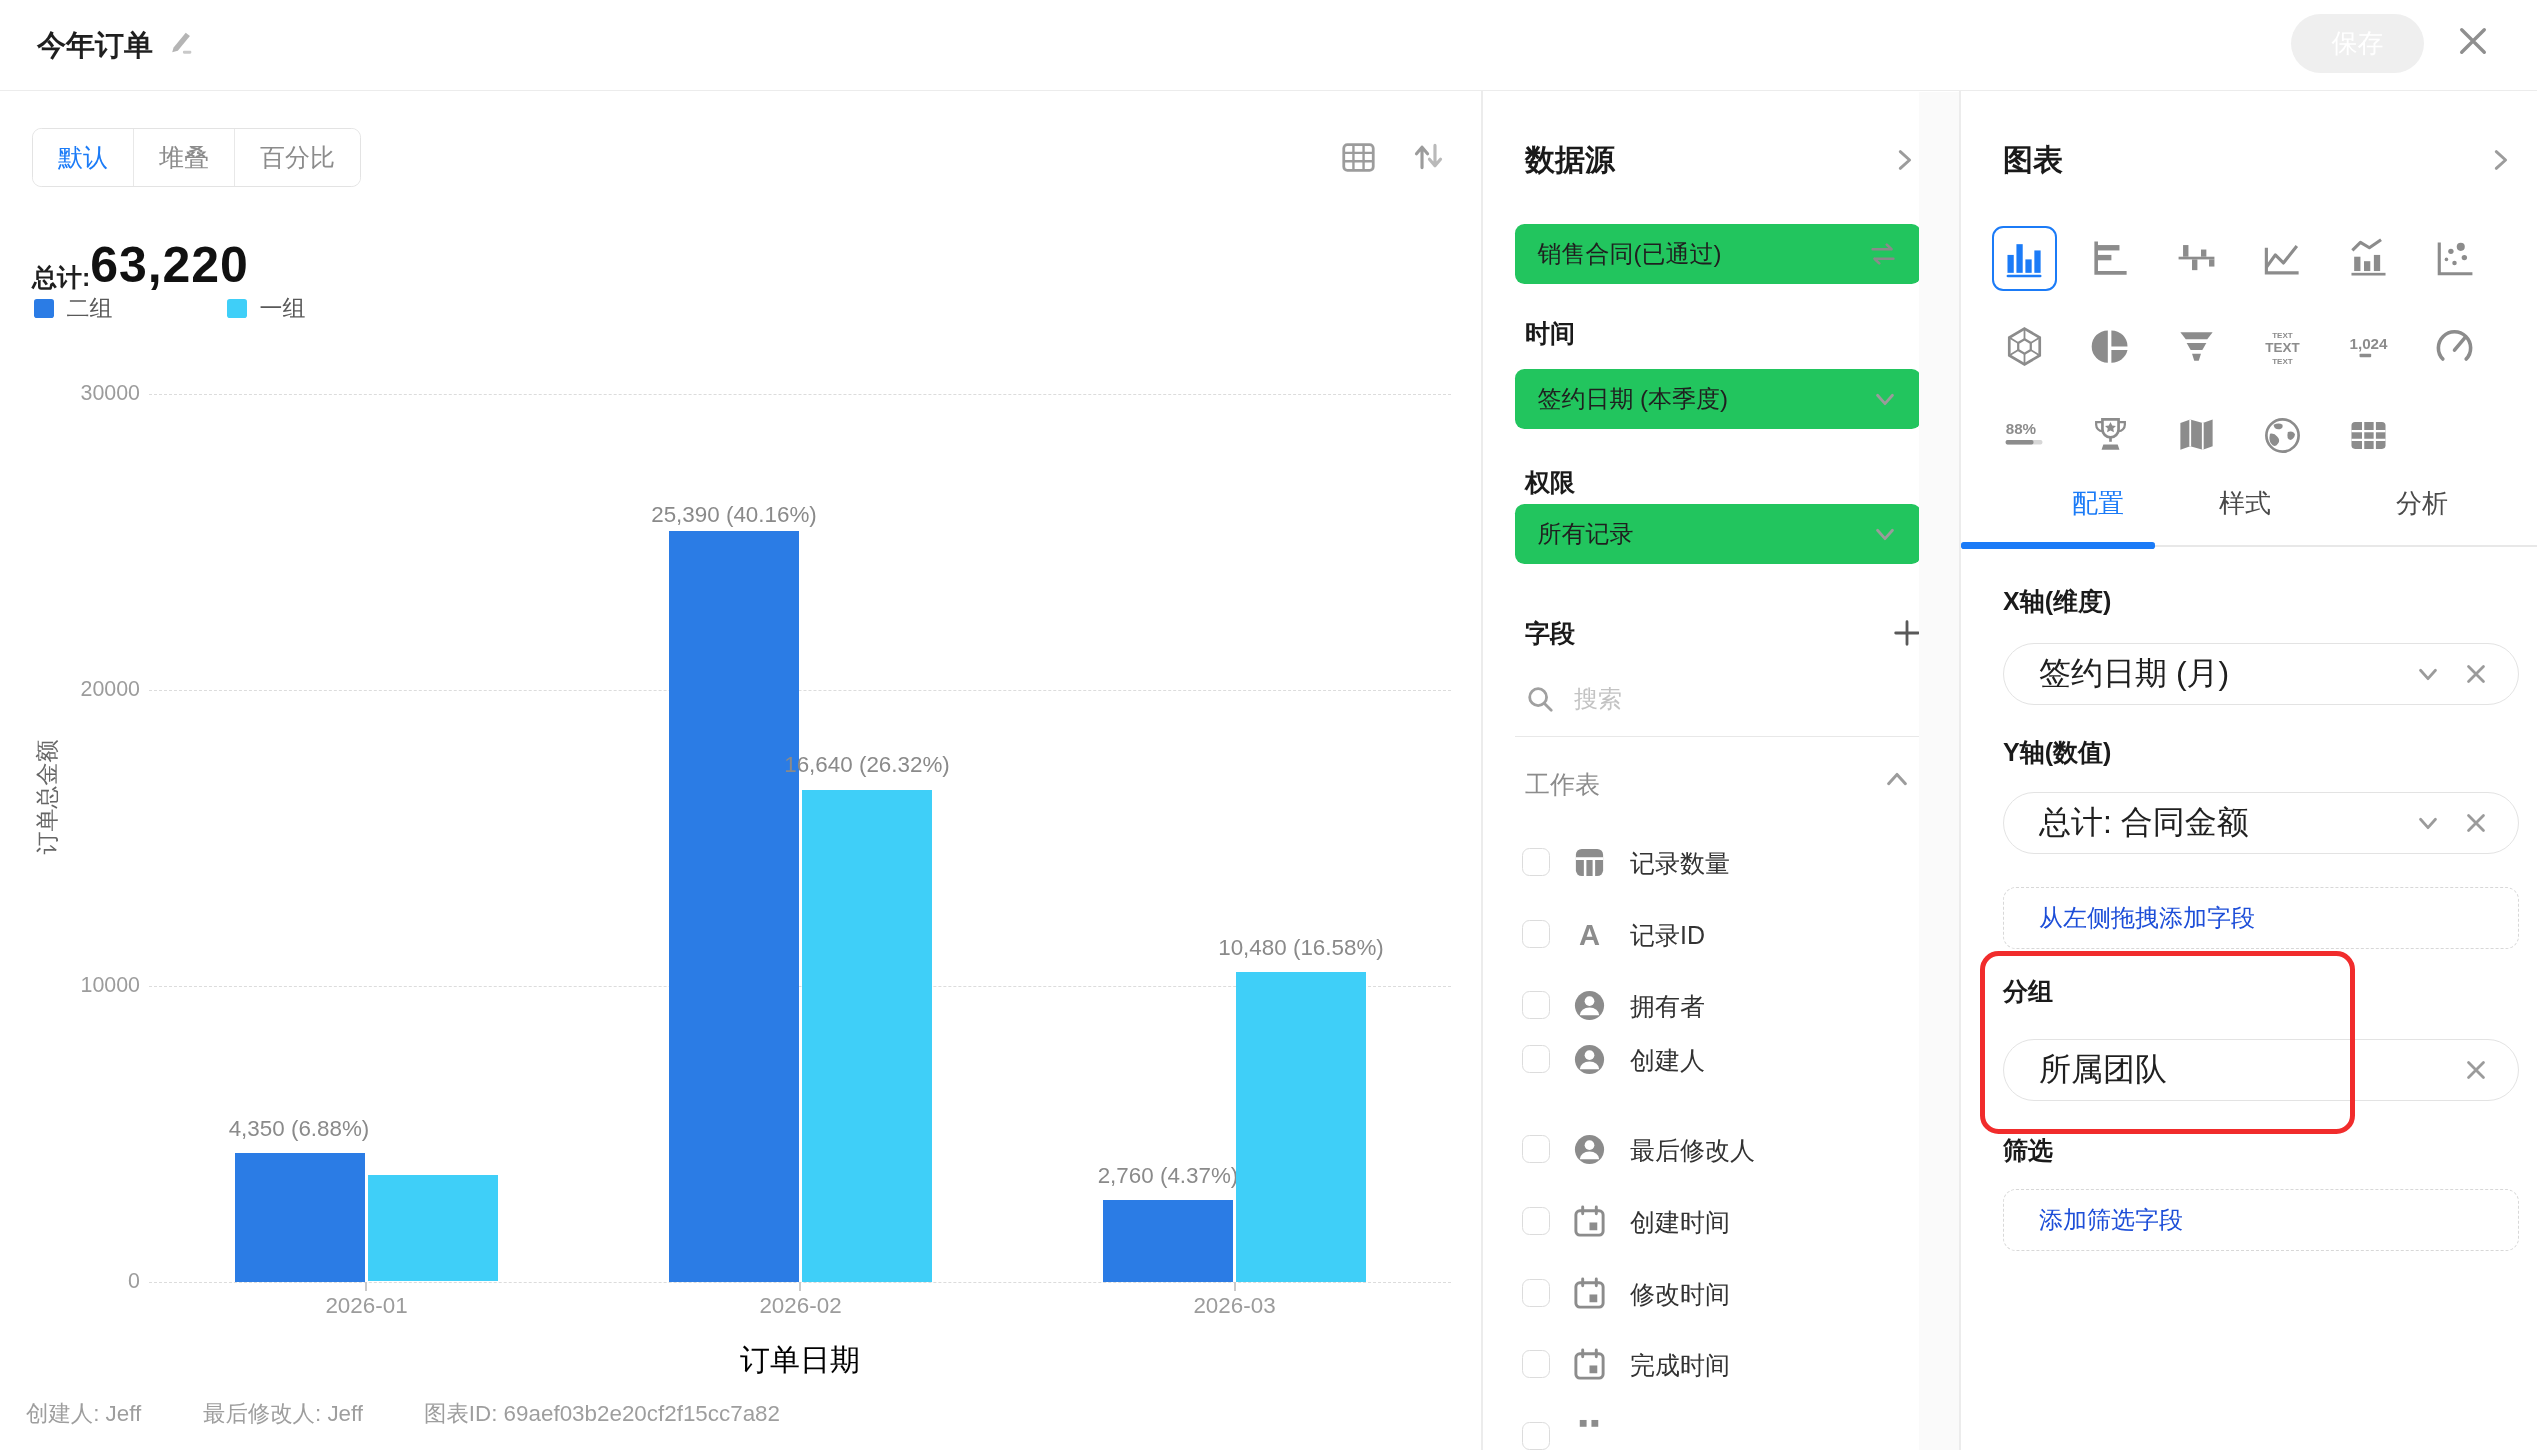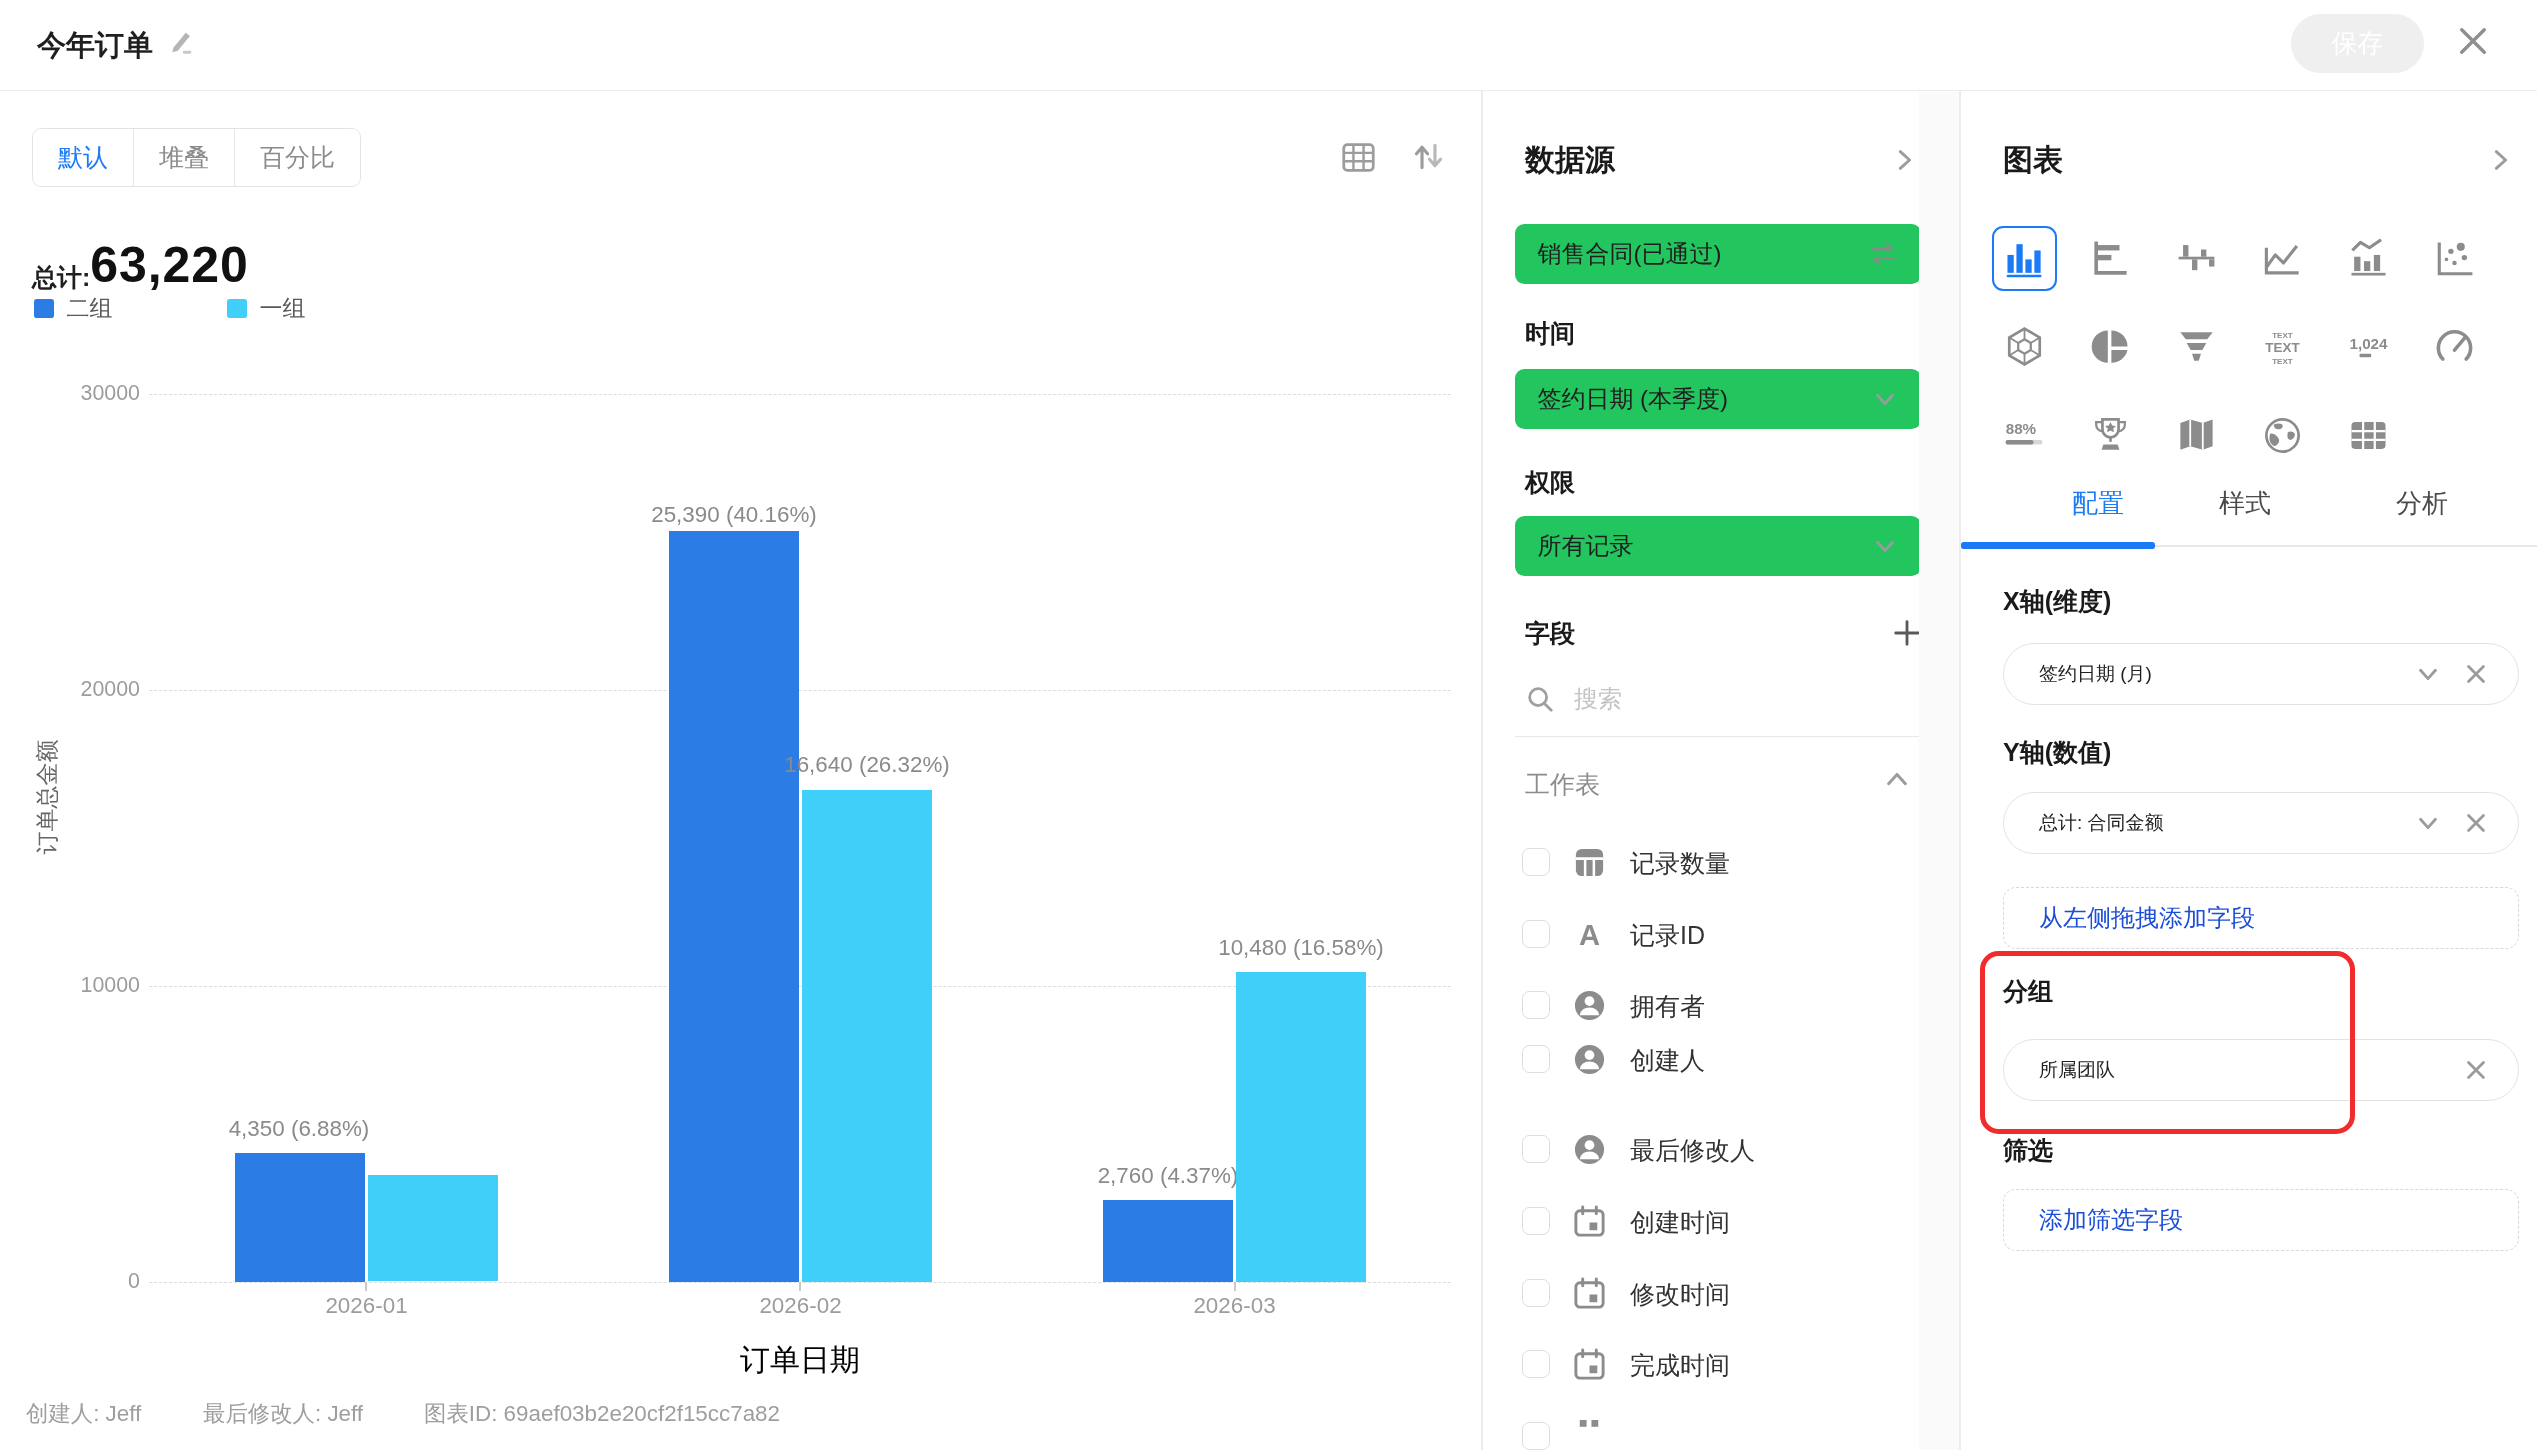--- a/index.html
+++ b/index.html
@@ -63,21 +63,21 @@
   
   .cell{width:65px;height:65px;display:flex;align-items:center;justify-content:center;
         color:#8c8c8c;cursor:pointer;border-radius:11.2px;box-sizing:border-box}
   .cell.sel{border:2.8px solid var(--accent);color:var(--accent);background:#fff}
   .cfgtab{font-size:26px;color:#4a4a4a;cursor:pointer}
   .cfgtab.active{color:var(--accent);font-weight:500}
   .tabline{left:1961px;top:545px;width:576px;height:1.9px;background:#e8e8e8}
   .tabbar{left:1961px;top:542px;width:194px;height:6.5px;background:var(--accent);border-radius:2.8px}
   .pill{left:2003px;width:516px;height:62px;border:1.9px solid #e3e3e3;border-radius:32px;
         background:#fff;display:flex;align-items:center;padding:0 28px 0 35px;box-sizing:border-box;cursor:pointer}
-  .pill .tx{font-size:19px;color:#1f1f1f;flex:1}
+  .pill .tx{font-size:32px;color:#1f1f1f;flex:1}
   .pill .mini{color:#9b9b9b;margin-left:20.5px;cursor:pointer;display:flex}
   .dashed{left:2003px;width:516px;height:62px;border:1.9px dashed #d8d8d8;border-radius:13px;
           display:flex;align-items:center;padding:0 35px;box-sizing:border-box;
           font-size:24px;color:#1d4ed8;cursor:pointer}
   .redbox{left:1980px;top:951px;width:365px;height:173px;border:5.6px solid #f12c2c;
           border-radius:18.6px;pointer-events:none}
   .blabel{left:2003px;font-size:25px;font-weight:700;color:#1a1a1a}
 </style>
 </head>
 <body>
@@ -188,21 +188,21 @@
 <div class="abs grayfield" style="top:369px">
   <span class="tx">签约日期 (本季度)</span>
   <span style="display:flex">
     <svg viewBox="0 0 30 30" width="28" height="28">
         <path d="M7,11 L15,20 L23,11" fill="none" stroke="#9b9b9b" stroke-width="3" stroke-linecap="round" stroke-linejoin="round"></path>
       </svg>
   </span>
 </div>
 
 <div class="abs slabel" style="top:466px">权限</div>
-<div class="abs grayfield" style="top:516px">
+<div class="abs grayfield" style="top:504px">
   <span class="tx">所有记录</span>
   <span style="display:flex">
     <svg viewBox="0 0 30 30" width="28" height="28">
         <path d="M7,11 L15,20 L23,11" fill="none" stroke="#9b9b9b" stroke-width="3" stroke-linecap="round" stroke-linejoin="round"></path>
       </svg>
   </span>
 </div>
 
 <div class="abs slabel" style="top:617px">字段</div>
 <div class="abs" style="left:1891px;top:617px">

